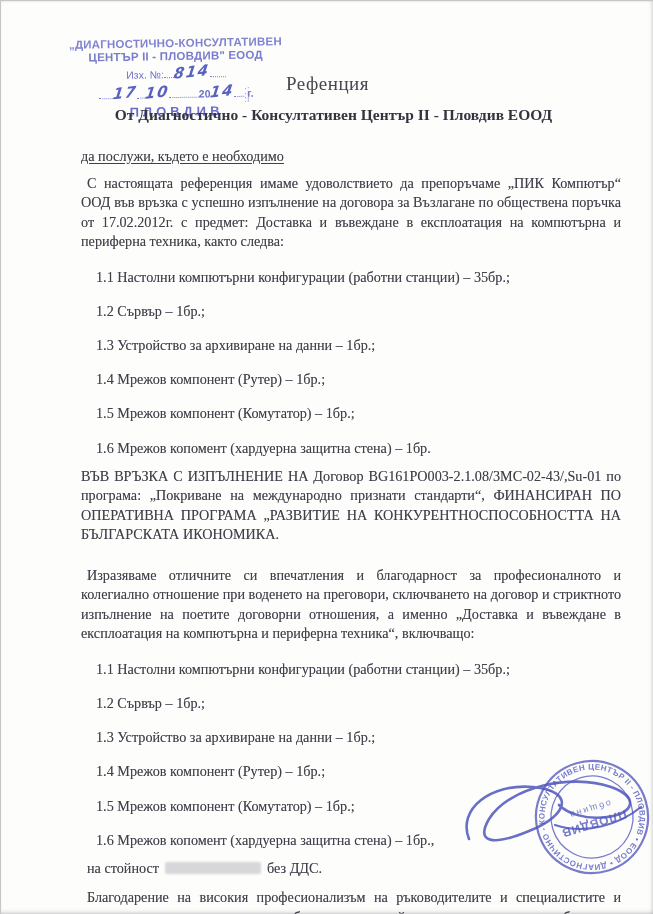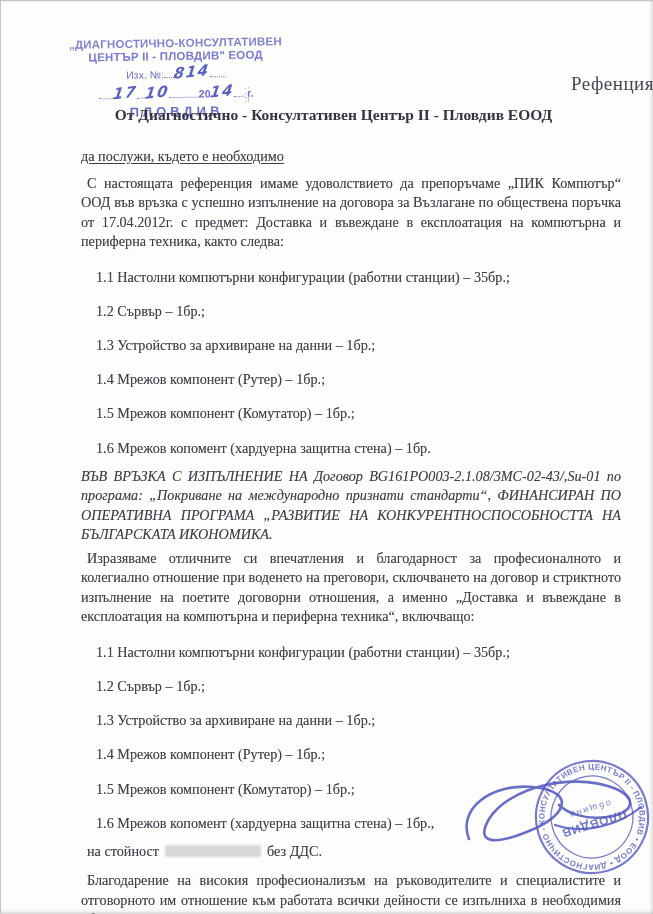--- a/index.html
+++ b/index.html
@@ -37,38 +37,38 @@
   }
   .st-city { font-size:13px; font-weight:bold; letter-spacing:4px; margin-top:2px; }
   .smudge {
     position:absolute; left:243px; top:86px; width:10px; height:18px;
     color:#8a8dd4; font-size:9px; line-height:5px; letter-spacing:0;
     font-family:"DejaVu Sans", sans-serif; opacity:.8;
   }
   
   .doc-title {
     position:absolute; left:0; top:72px; width:100%;
-    text-align:right; padding-left:0; box-sizing:border-box;
+    text-align:center; padding-left:0; box-sizing:border-box;
     font-size:19px; letter-spacing:.5px; color:#474652;
   }
   .from-line {
     position:absolute; left:0; top:105px; width:100%;
     text-align:center; padding-left:12px; box-sizing:border-box;
     font-size:15.5px; font-weight:bold; color:#343340;
   }
   
   .content {
     position:absolute; left:80px; top:146px; width:540px;
     font-size:14.2px; line-height:19.5px;
     text-align:justify;
     text-shadow:0 0 .4px rgba(64,63,74,.45);
   }
   .purpose { text-decoration:underline; text-underline-offset:2px; margin:0 0 7px 0; text-align:left; }
   .para { margin:0 0 5px 0; text-indent:6px; }
-  .para.caps { text-indent:0; margin-bottom:4px;font-style:italic; }
+  .para.caps { text-indent:0; margin-bottom:21px; }
   .item-list { margin:0 0 10px 0; padding-left:15px; text-align:left; }
   .item-list .li { line-height:18.2px;margin-top:16px; }
   .value-line { margin:6px 0 10px 0; text-align:left; text-indent:6px; }
   .redacted {
     display:inline-block; width:96px; height:12px;
     background:#d7d7d9; border-radius:2px;
     filter:blur(1.2px); vertical-align:baseline;
     margin:0 6px -1px 6px;
   }
   .closing { margin-bottom:0; }
@@ -100,21 +100,21 @@
     <div class="st-city">ПЛОВДИВ</div>
   </div>
   <div class="smudge">·:<br>··<br>:i</div>
 
   <div class="doc-title">Рефенция</div>
   <div class="from-line">От Диагностично - Консултативен Център II - Пловдив ЕООД</div>
 
   <div class="content">
     <div class="purpose">да послужи, където е необходимо</div>
 
-    <p class="para">С настоящата референция имаме удоволствието да препоръчаме „ПИК Компютър“ ООД във връзка с успешно изпълнение на договора за Възлагане по обществена поръчка от 17.04.2012г. с предмет: Доставка и въвеждане в експлоатация на компютърна и периферна техника, както следва:</p>
+    <p class="para">С настоящата референция имаме удоволствието да препоръчаме „ПИК Компютър“ ООД във връзка с успешно изпълнение на договора за Възлагане по обществена поръчка от 17.02.2012г. с предмет: Доставка и въвеждане в експлоатация на компютърна и периферна техника, както следва:</p>
 
     <div class="item-list">
       <div class="li">1.1 Настолни компютърни конфигурации (работни станции) – 35бр.;</div>
       <div class="li">1.2 Сървър – 1бр.;</div>
       <div class="li">1.3 Устройство за архивиране на данни – 1бр.;</div>
       <div class="li">1.4 Мрежов компонент (Рутер) – 1бр.;</div>
       <div class="li">1.5 Мрежов компонент (Комутатор) – 1бр.;</div>
       <div class="li">1.6 Мрежов копомент (хардуерна защитна стена) – 1бр.</div>
     </div>
 

